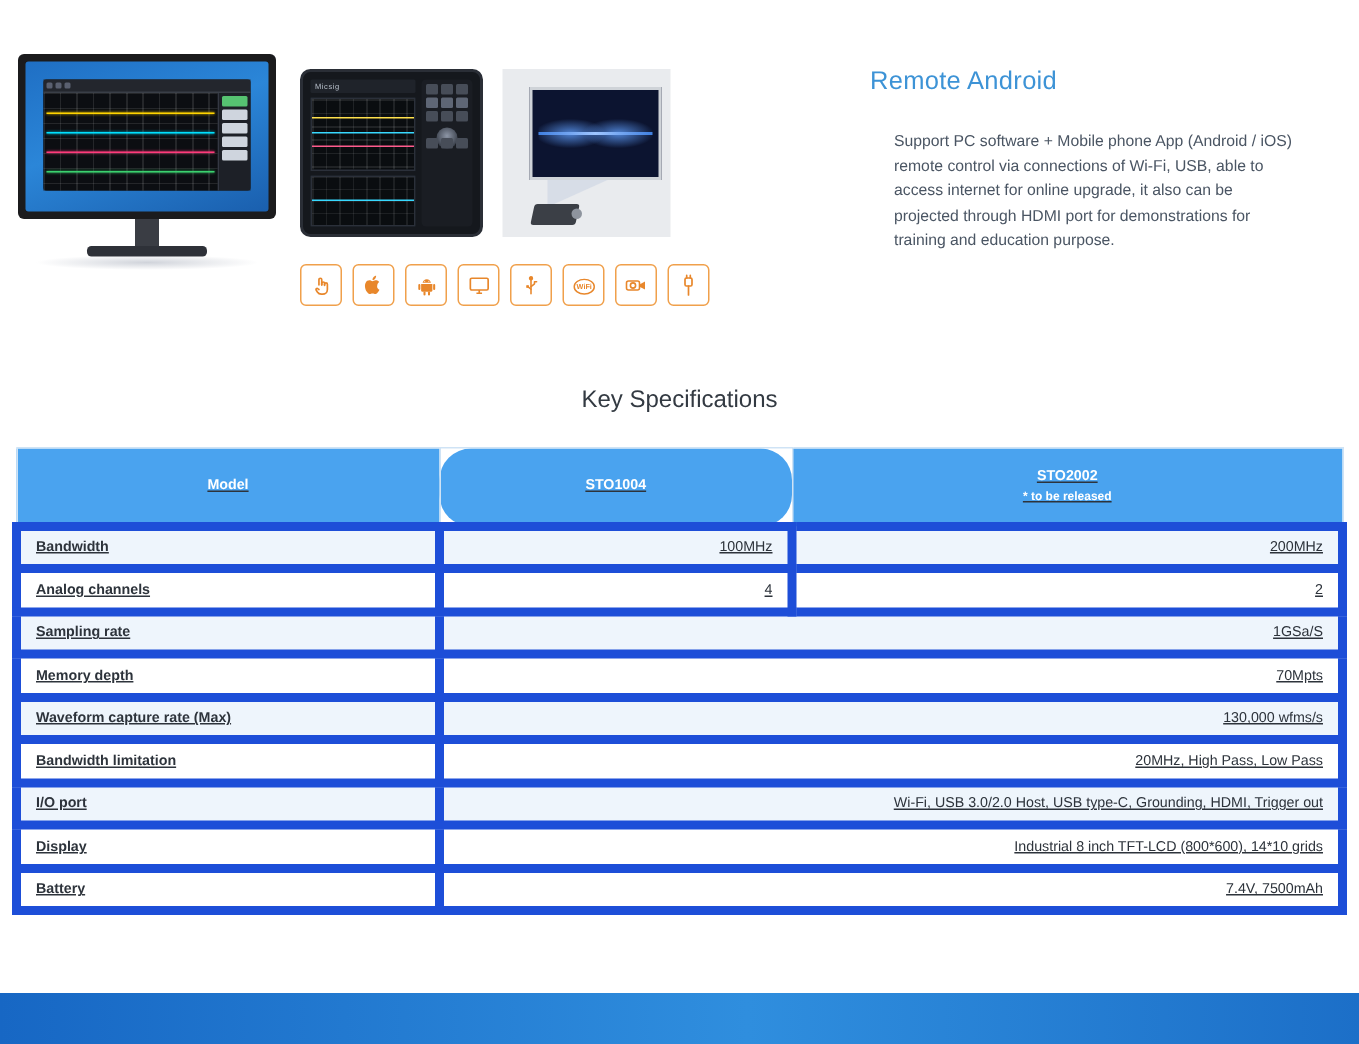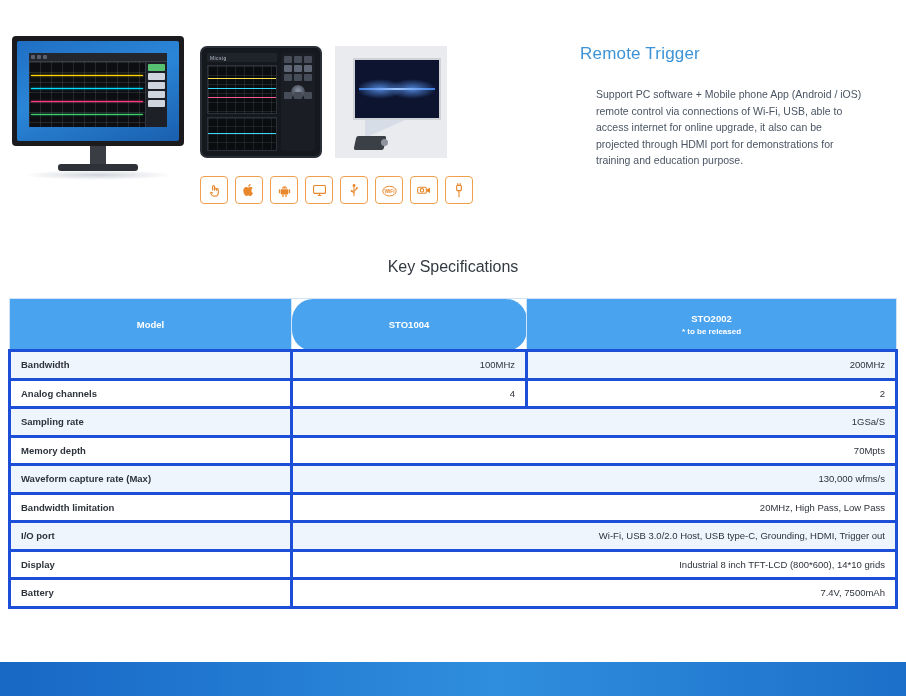--- a/index.html
+++ b/index.html
@@ -307,41 +307,42 @@
     position: absolute;
     left: 8px;
     top: 298px;
     width: 890px;
   }
   table.spec-table {
     width: 100%;
     border-collapse: collapse;
     font-size: 9.5px;
     color: #2d333b;
+    text-decoration: underline;
   }
   table.spec-table th {
     background: #4aa3ef;
     color: #ffffff;
     font-size: 9.5px;
     font-weight: bold;
     height: 52px;
     border: 1px solid #cfe3f5;
     text-align: center;
     vertical-align: middle;
   }
   table.spec-table th.col-model { width: 282px; }
   table.spec-table th.col-a { width: 235px; border-radius: 21px; }
   th .sub-note {
     display: block;
     font-size: 8px;
     font-weight: bold;
     margin-top: 3px;
   }
   table.spec-table td {
-    border: 3px solid #1d4ed8;
+    border: 6px solid #1d4ed8;
     height: 28.5px;
     padding: 0 10px;
     vertical-align: middle;
   }
   table.spec-table td.label {
     text-align: left;
     font-weight: bold;
     font-size: 9.5px;
     color: #2d333b;
   }
@@ -499,21 +500,21 @@
           <svg width="12" height="16" viewBox="0 0 16 24" fill="none" stroke="#e8872b" stroke-width="1.7" stroke-linecap="round">
             <path d="M8 22V13"></path>
             <rect x="4.5" y="5" width="7" height="8" rx="1.4"></rect>
             <path d="M6.2 5V2.4M9.8 5V2.4"></path>
           </svg>
         </div>
       </div>
     </div>
 
     <div class="remote-block">
-      <h2 class="remote-title">Remote Trigger</h2>
+      <h2 class="remote-title">Remote Android</h2>
       <p class="remote-body">Support PC software + Mobile phone App (Android / iOS) remote control via connections of Wi-Fi, USB, able to access internet for online upgrade, it also can be projected through HDMI port for demonstrations for training and education purpose.</p>
     </div>
   </div>
 
   <div class="specs-heading">Key Specifications</div>
 
   <div class="table-wrap">
     <table class="spec-table">
       <thead>
         <tr>

